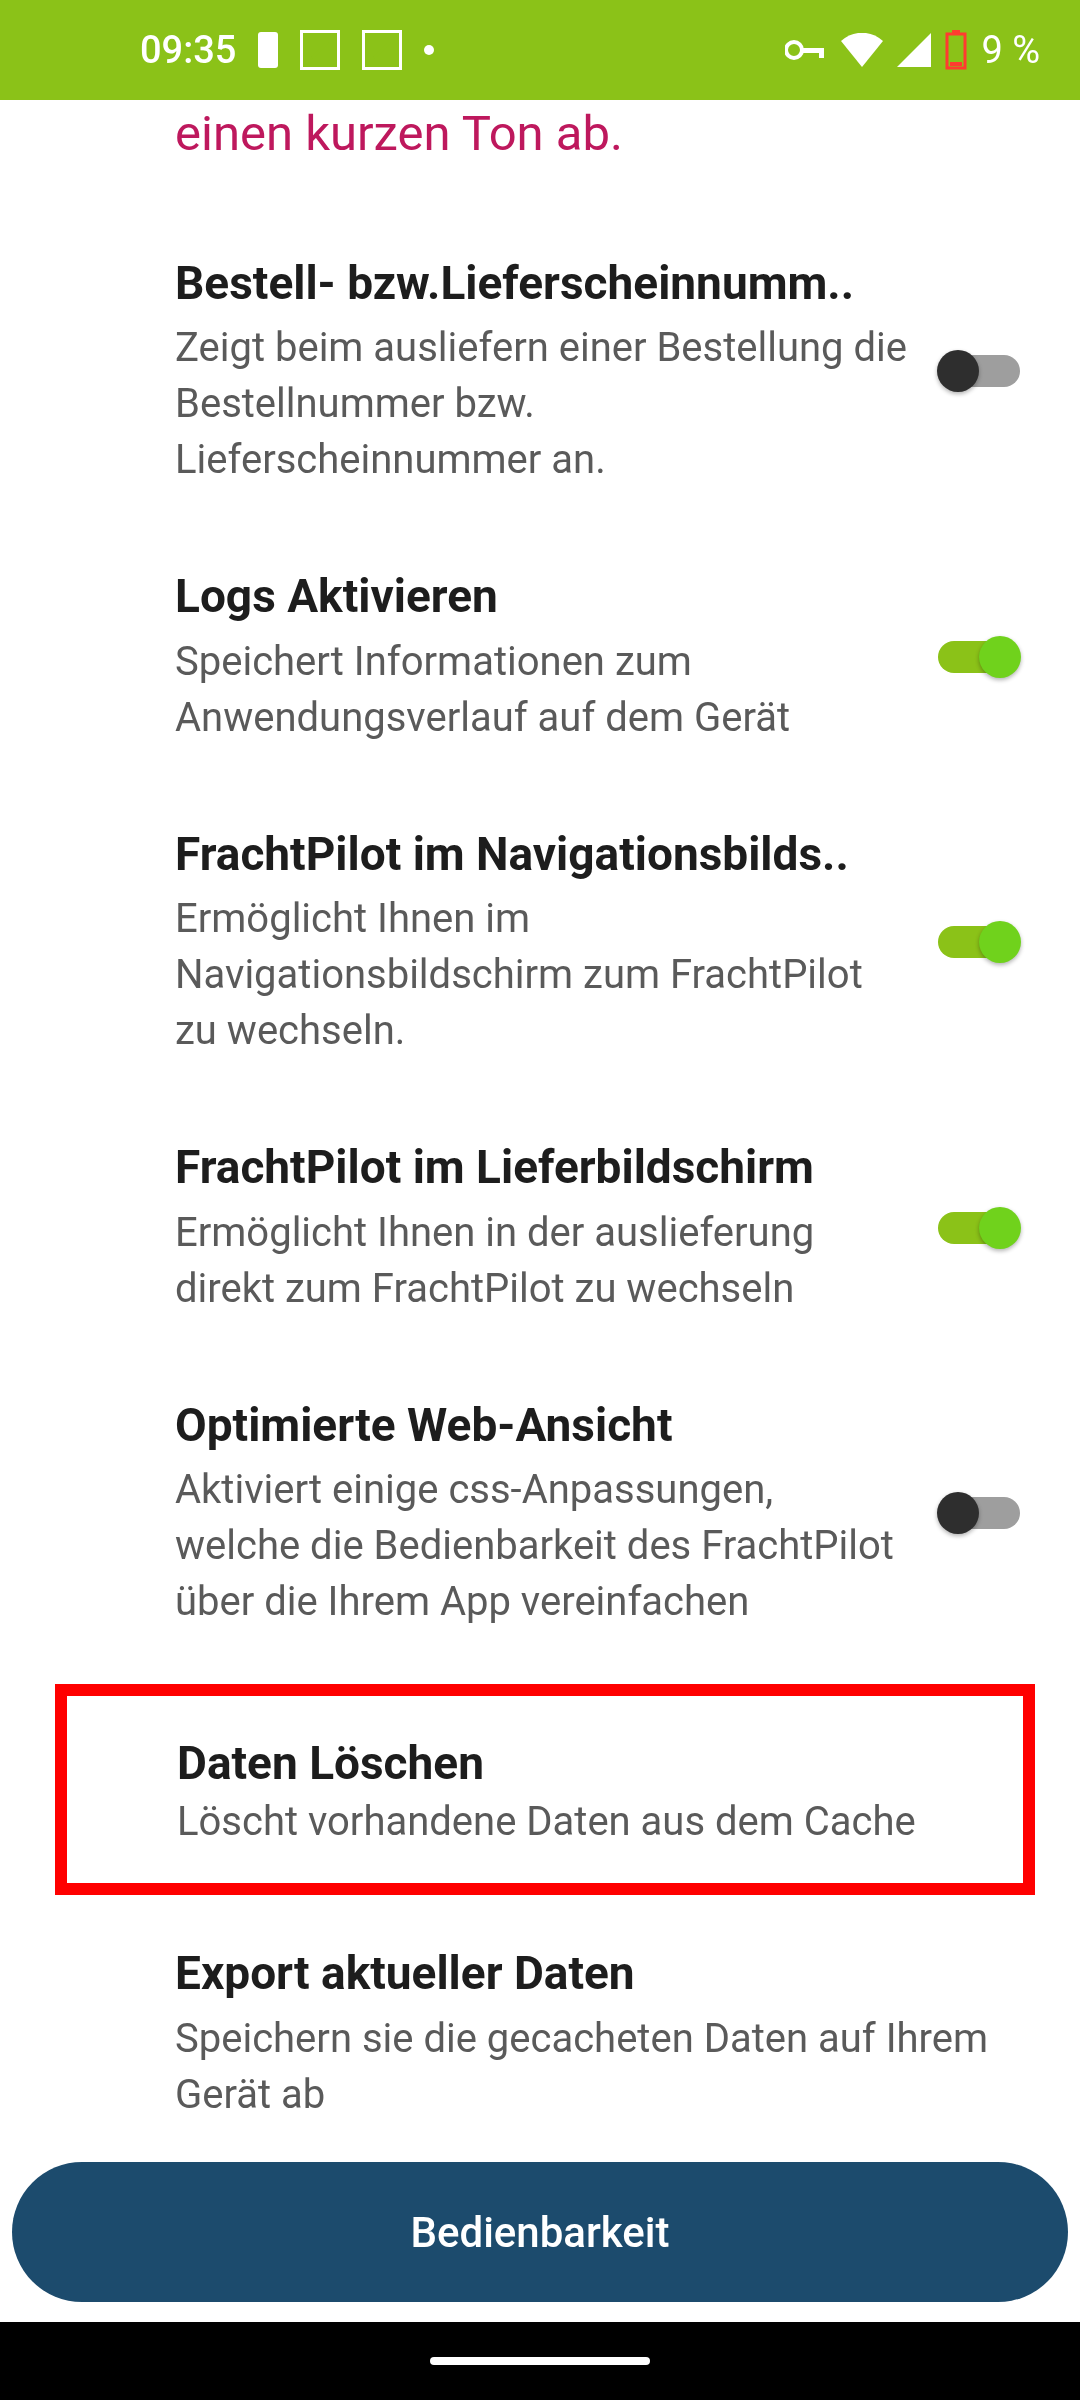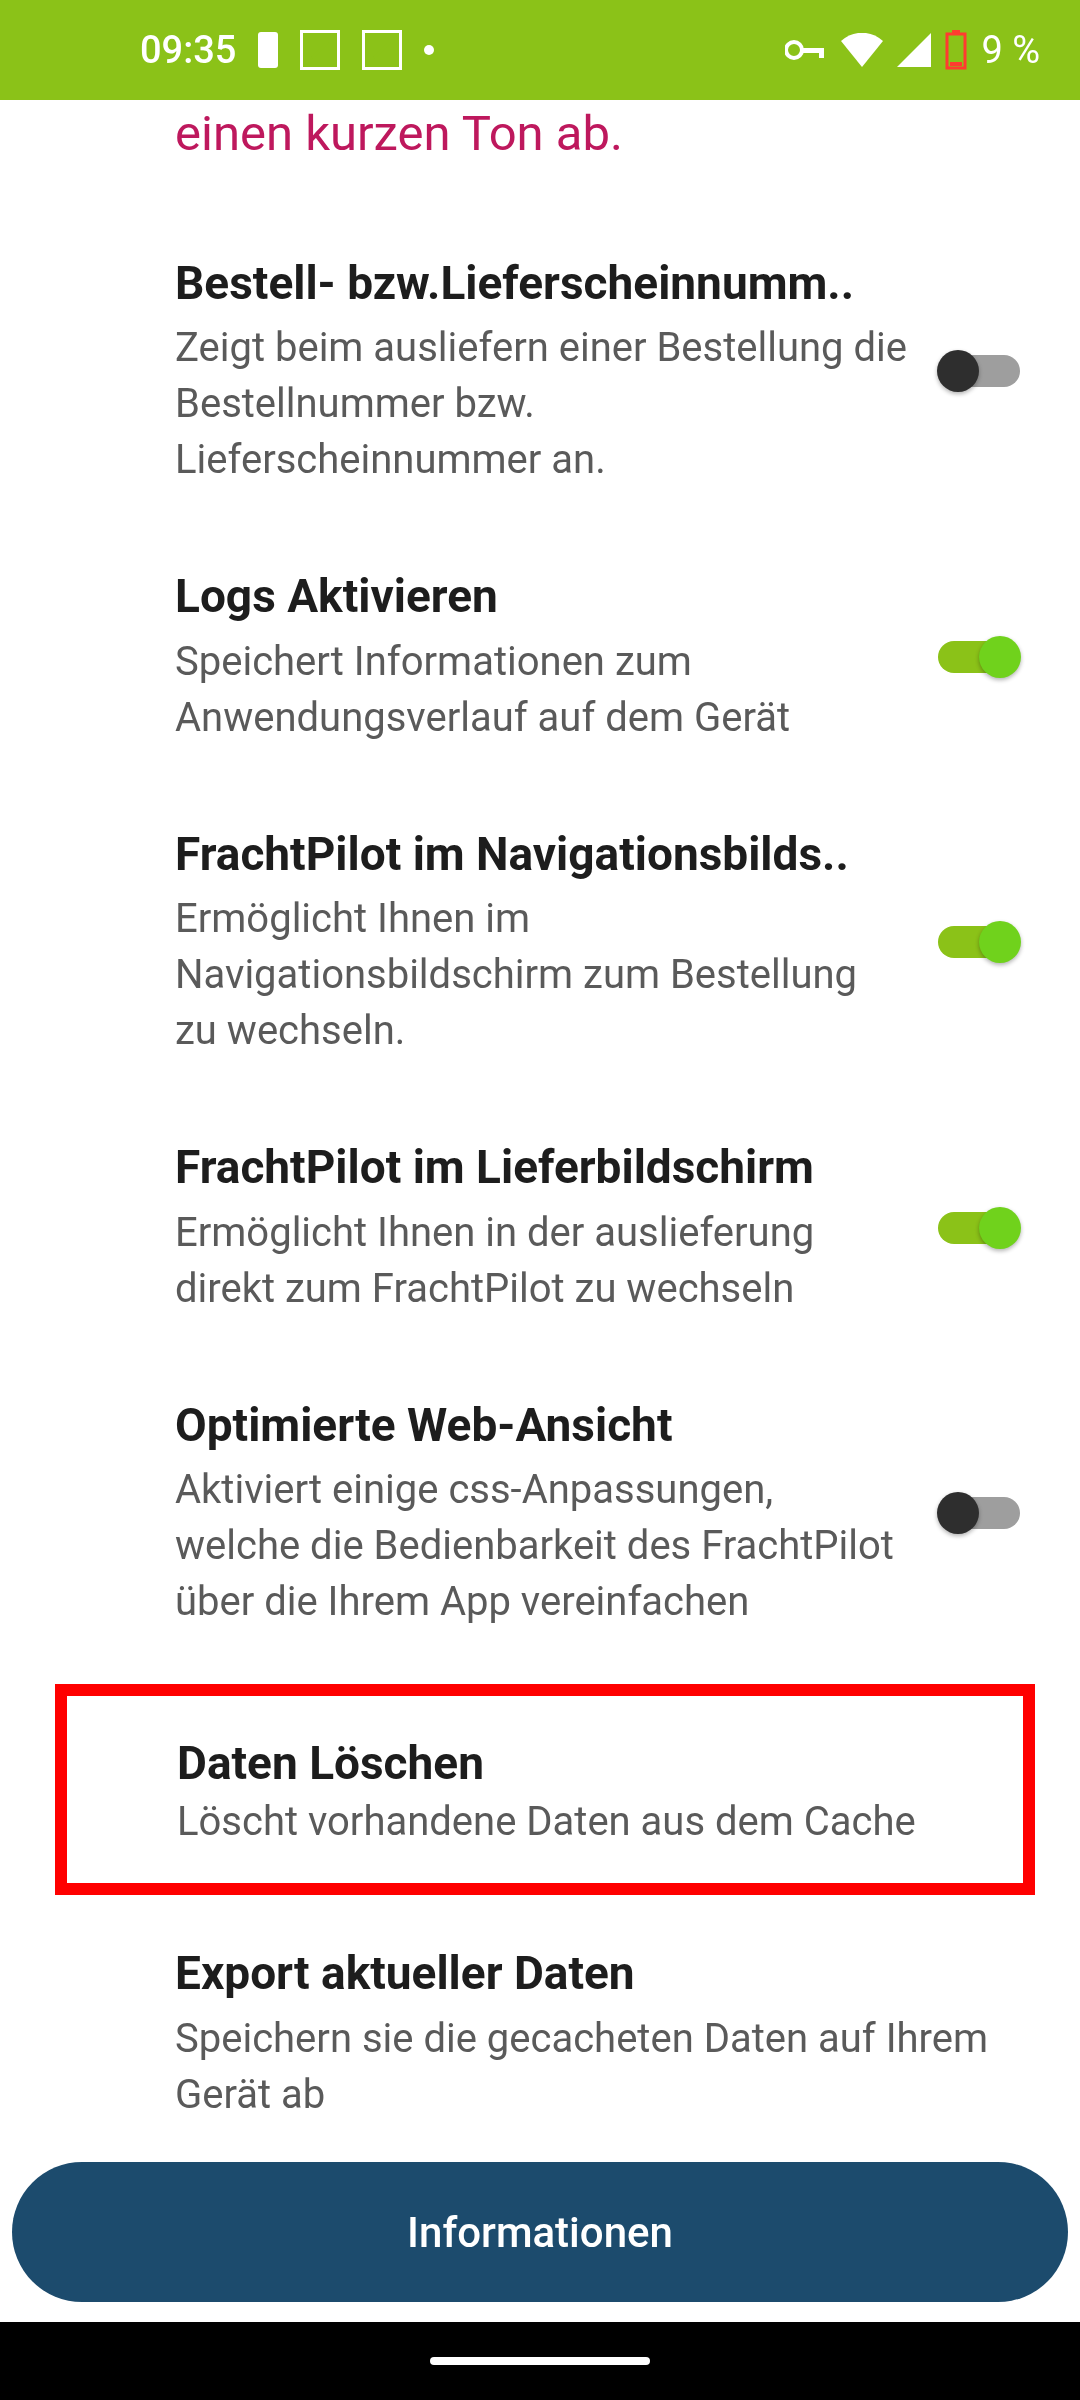--- a/index.html
+++ b/index.html
@@ -248,21 +248,21 @@
       <div class="setting-desc">Speichert Informationen zum Anwendungsverlauf auf dem Gerät</div>
     </div>
     <div class="toggle on">
         <div class="toggle-thumb"></div>
       </div>
   </div>
 
   <div class="setting-row">
     <div class="setting-text">
       <div class="setting-title ellipsis">FrachtPilot im Navigationsbilds</div>
-      <div class="setting-desc">Ermöglicht Ihnen im Navigationsbildschirm zum Bestellung zu wechseln.</div>
+      <div class="setting-desc">Ermöglicht Ihnen im Navigationsbildschirm zum FrachtPilot zu wechseln.</div>
     </div>
     <div class="toggle on">
         <div class="toggle-thumb"></div>
       </div>
   </div>
 
   <div class="setting-row">
     <div class="setting-text">
       <div class="setting-title">FrachtPilot im Lieferbildschirm</div>
       <div class="setting-desc">Ermöglicht Ihnen in der auslieferung direkt zum FrachtPilot zu wechseln</div>
@@ -291,18 +291,18 @@
 
   <div class="setting-row" style="padding-top:50px;padding-right:92px;">
     <div class="setting-text">
       <div class="setting-title">Export aktueller Daten</div>
       <div class="setting-desc">Speichern sie die gecacheten Daten auf Ihrem Gerät ab</div>
     </div>
   </div>
 </div>
 
 <div class="bottom-button-container">
-  <div class="bottom-button">Informationen</div>
+  <div class="bottom-button">Bedienbarkeit</div>
 </div>
 
 <div class="nav-bar">
   <div class="nav-handle"></div>
 </div>
 
 </body></html>

